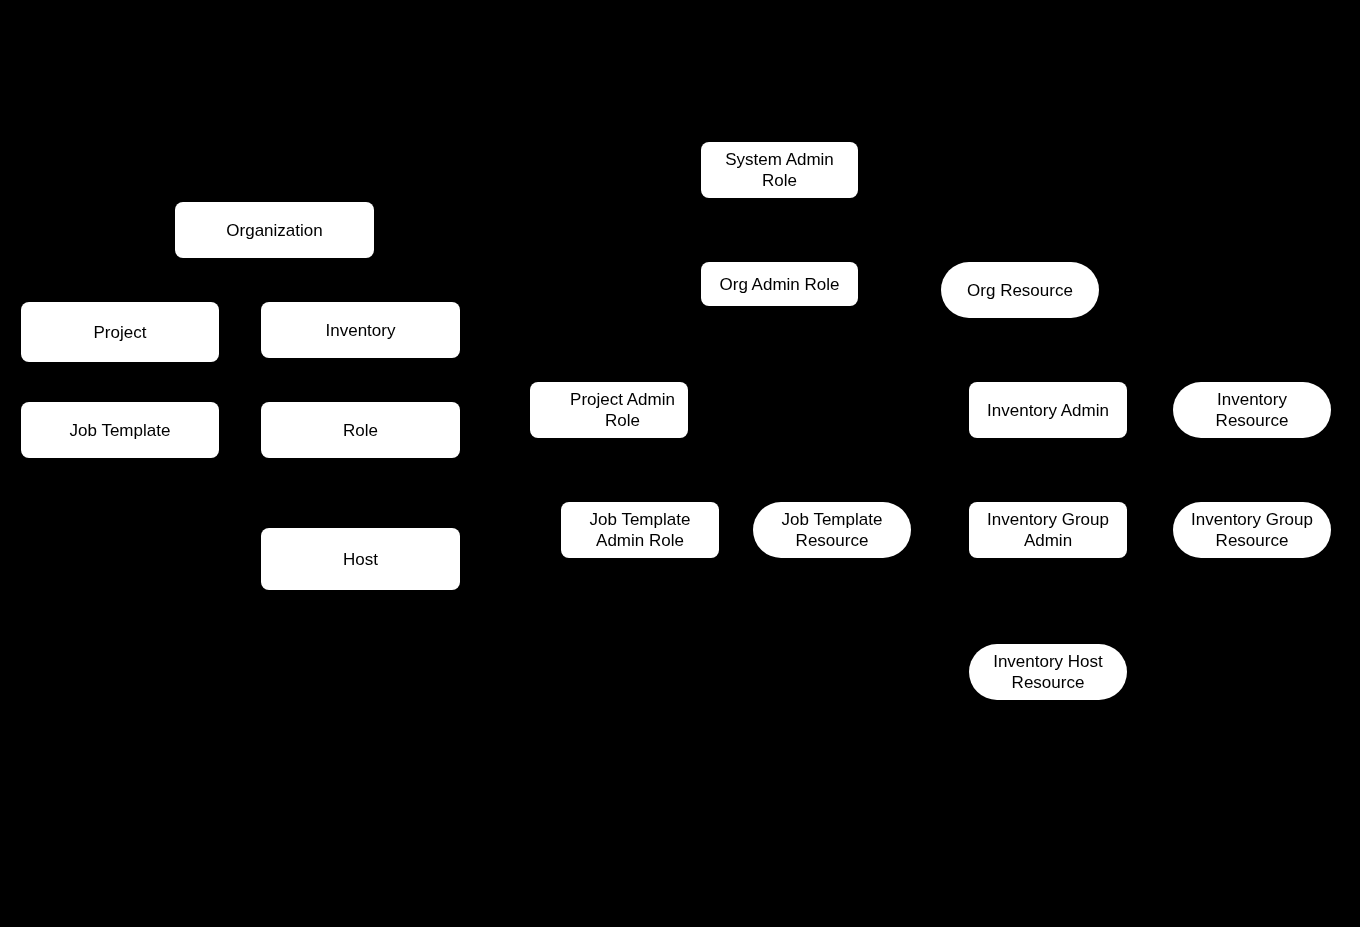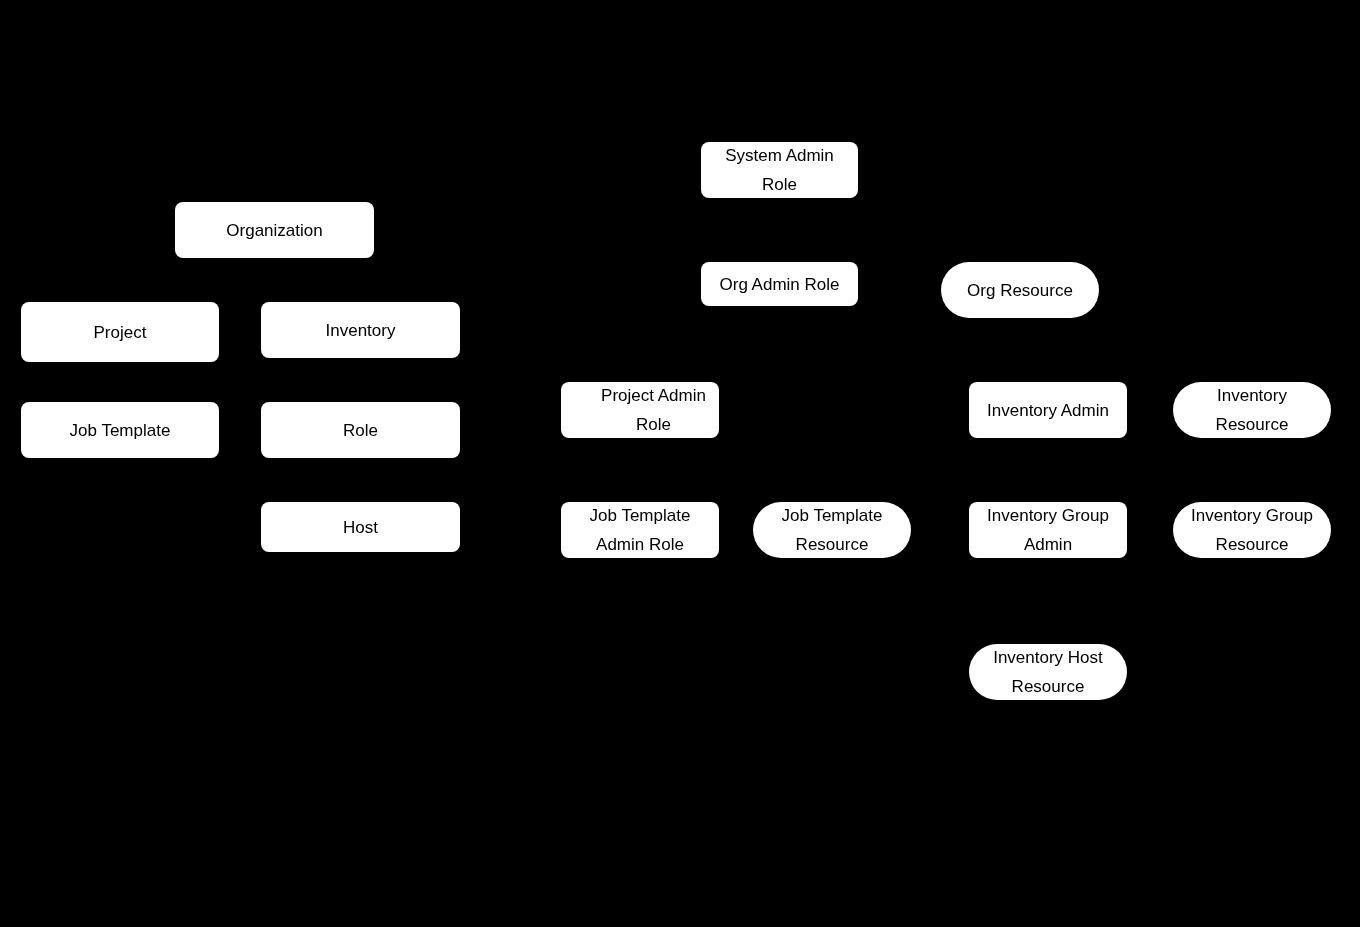--- a/index.html
+++ b/index.html
@@ -18,46 +18,46 @@
   .node {
     position: absolute;
     box-sizing: border-box;
     background: #ffffff;
     color: #000000;
     display: flex;
     align-items: center;
     justify-content: center;
     text-align: center;
     font-size: 17px;
-    line-height: 29px;
+    line-height: 21px;
     white-space: pre-line;
     padding: 0 8px;
   }
   .rect {
     border-radius: 8px;
   }
   .stadium {
     border-radius: 28px;
   }
 </style>
 </head>
 <body>
 
 <div class="canvas">
   <div class="node rect" style="left:131px;  top:202px; width:199px; height:56px;margin-left:44px;">Organization</div>
   <div class="node rect" style="left:21px;   top:302px; width:198px; height:60px;">Project</div>
   <div class="node rect" style="left:261px;  top:302px; width:199px; height:56px;">Inventory</div>
   <div class="node rect" style="left:21px;   top:402px; width:198px; height:56px;">Job Template</div>
   <div class="node rect" style="left:261px;  top:402px; width:199px; height:56px;">Role</div>
-  <div class="node rect" style="left:261px;  top:502px; width:199px; height:50px;">Host</div>
+  <div class="node rect" style="left:261px;  top:528px; width:199px; height:62px;">Host</div>
   <div class="node rect" style="left:701px;  top:142px; width:157px; height:56px;">System Admin
 Role</div>
   <div class="node rect" style="left:701px;  top:262px; width:157px; height:44px;">Org Admin Role</div>
   <div class="node stadium" style="left:941px;  top:262px; width:158px; height:56px;">Org Resource</div>
-  <div class="node rect" style="left:561px;  top:382px; width:158px; height:56px;padding-left:35px;">Project Admin
+  <div class="node rect" style="left:530px;  top:382px; width:158px; height:56px;padding-left:35px;">Project Admin
 Role</div>
   <div class="node rect" style="left:969px;  top:382px; width:158px; height:56px;">Inventory Admin</div>
   <div class="node stadium" style="left:1173px; top:382px; width:158px; height:56px;">Inventory
 Resource</div>
   <div class="node rect" style="left:561px;  top:502px; width:158px; height:56px;">Job Template
 Admin Role</div>
   <div class="node stadium" style="left:753px;  top:502px; width:158px; height:56px;">Job Template
 Resource</div>
   <div class="node rect" style="left:969px;  top:502px; width:158px; height:56px;">Inventory Group
 Admin</div>

